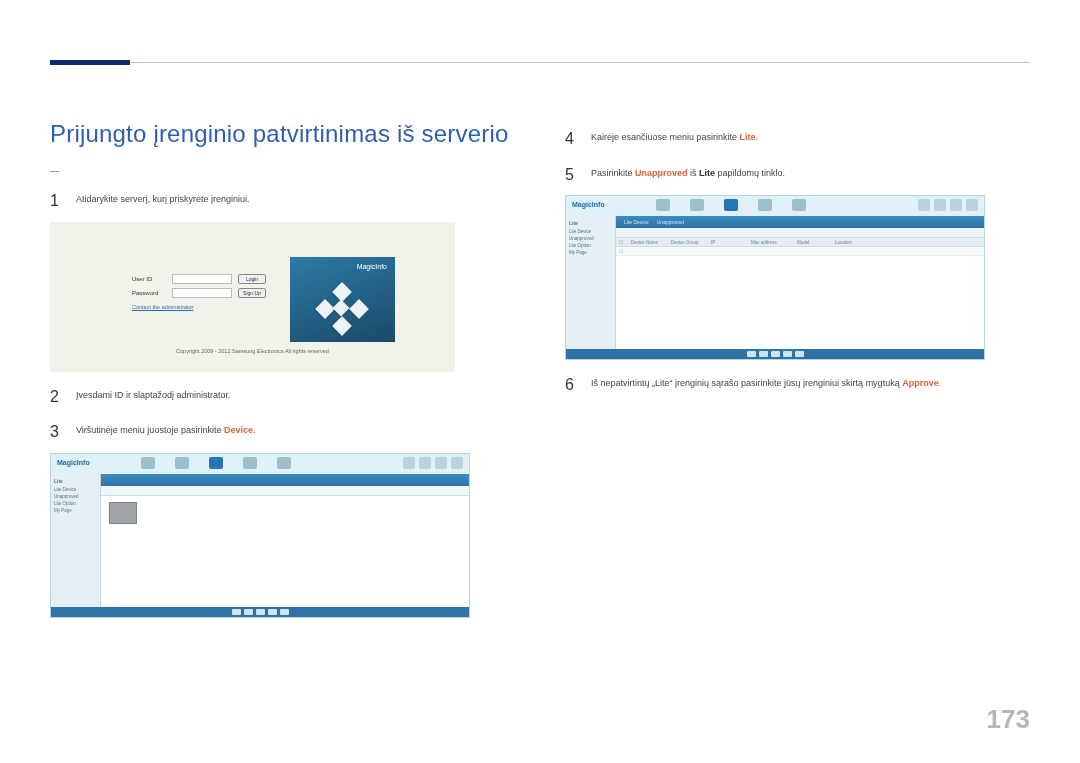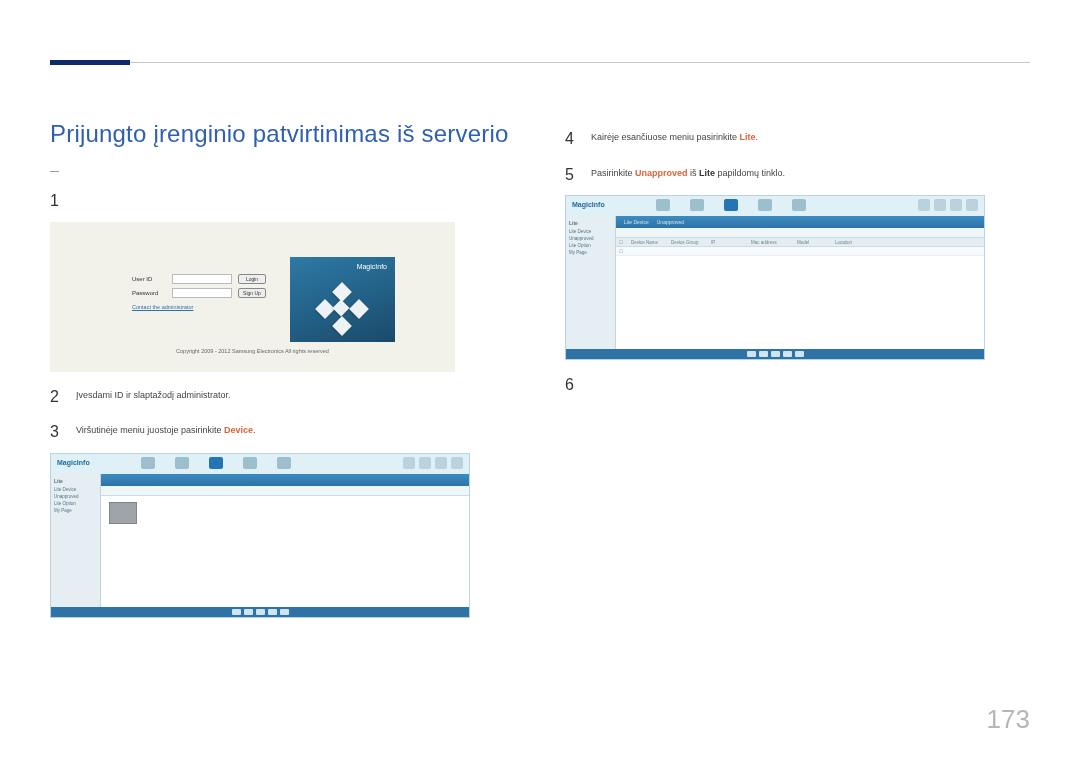--- a/index.html
+++ b/index.html
@@ -191,40 +191,41 @@
     display:flex; justify-content:center; align-items:center; gap:3px;
   }
   .ft-btn{width:9px;height:6px;background:#cfe4f1;border-radius:1px;}
 
   .pagenum {
     position: absolute;
     bottom: 28px;
     right: 50px;
     font-size: 26px;
     color: #b6b6b6;
-    font-weight: 400;
+    font-weight: 700;
   }
 </style>
 </head>
 <body>
 
 <div class="topline"></div>
 <div class="topaccent"></div>
 
 <div class="content">
 
   <div class="col">
     <h1 class="title">Prijungto įrenginio patvirtinimas iš serverio</h1>
 
     <div class="note">
       <span class="dash">―</span>
     </div>
 
     <div class="step">
       <div class="stepnum">1</div>
+      <div class="text">Atidarykite serverį, kurį priskyrėte įrenginiui.</div>
     </div>
 
     <div class="shot-login">
       <div class="login-left">
         <div class="login-row">
           <label>User ID</label>
           <div class="inp"></div>
           <div class="btn">
               <span>Login</span>
             </div>
@@ -389,18 +390,21 @@
         <div class="ft-btn"></div>
         <div class="ft-btn"></div>
         <div class="ft-btn"></div>
         <div class="ft-btn"></div>
         <div class="ft-btn"></div>
       </div>
     </div>
 
     <div class="step">
       <div class="stepnum">6</div>
+      <div class="text">
+        <span>Iš nepatvirtintų „Lite“ įrenginių sąrašo pasirinkite jūsų įrenginiui skirtą mygtuką </span><span class="hl">Approve</span><span>.</span>
+      </div>
     </div>
 
   </div>
 </div>
 
 <div class="pagenum">173</div>
 
 </body></html>

